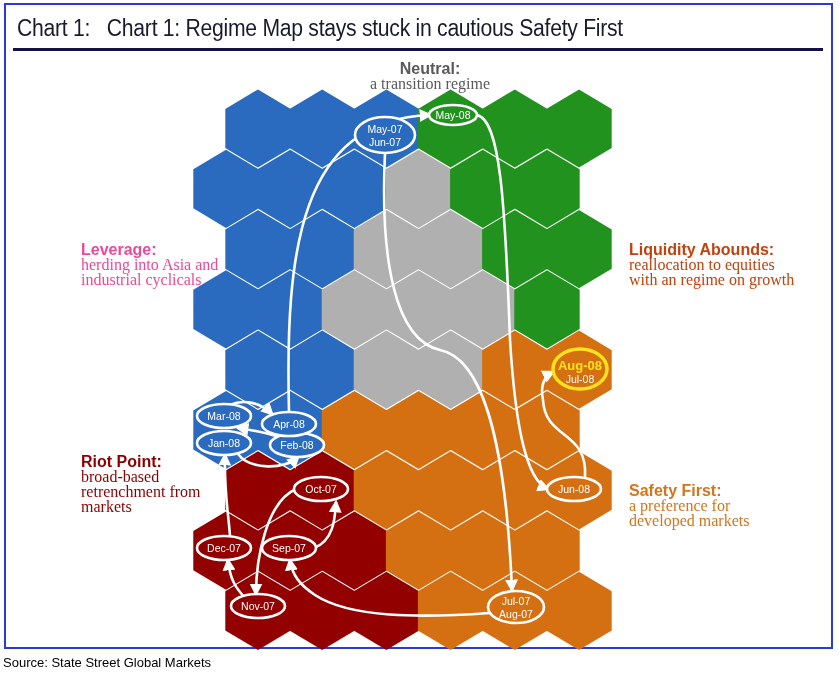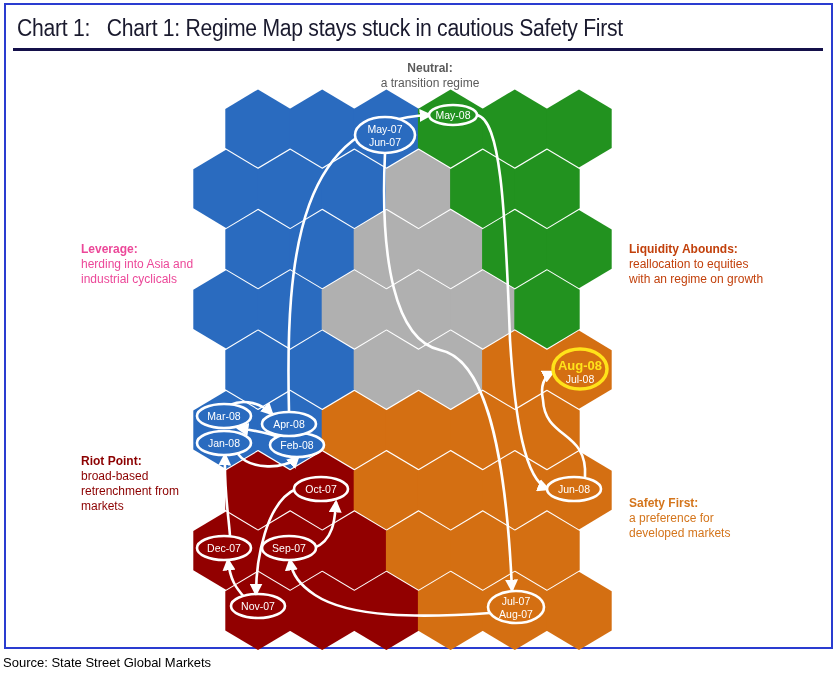--- a/index.html
+++ b/index.html
@@ -2,28 +2,28 @@
 <html><head>
 <meta charset="utf-8">
 <style>
   html, body { margin: 0; padding: 0; background: #ffffff; }
   body { width: 839px; height: 686px; position: relative; overflow: hidden; font-family: "Liberation Sans", sans-serif; }
   .frame { position: absolute; left: 4px; top: 3px; width: 829px; height: 646px; border: 2px solid #2a3cd0; box-sizing: border-box; }
   .title { position: absolute; left: 17px; top: 15px; font-size: 23px; color: #1a1a2e; white-space: pre; letter-spacing: -0.3px; transform: scaleX(0.92); transform-origin: left center; }
   .title-rule { position: absolute; left: 13px; top: 48px; width: 810px; height: 3px; background: #14104a; }
   .source { position: absolute; left: 3px; top: 655px; font-size: 13px; color: #000; }
   svg#map { position: absolute; left: 0; top: 0; }
-  .region-label { position: absolute; font-size: 12px; line-height: 15px; }
+  .region-label { position: absolute; font-size: 16px; line-height: 15px; }
   .region-label .head { font-weight: bold; display: block; }
-  .region-label .desc { display: block; }
+  .region-label .desc { display: block; font-family: Liberation Serif, serif; }
   #lbl-neutral { left: 330px; top: 61px; width: 200px; text-align: center; color: #5a5a5a; }
   #lbl-leverage { left: 81px; top: 242px; color: #ec4899; }
   #lbl-liquidity { left: 629px; top: 242px; color: #c2410c; }
   #lbl-riot { left: 81px; top: 454px; color: #8c0000; }
-  #lbl-safety { left: 629px; top: 483px; color: #d4751c; margin-top: 13px; }
+  #lbl-safety { left: 629px; top: 483px; color: #d4751c; }
   .node-text { fill: #ffffff; font-family: "Liberation Sans", sans-serif; font-size: 10.5px; text-anchor: middle; }
   .node-text-hl { fill: #ffe21a; font-weight: bold; font-size: 13px; }
 </style>
 </head>
 <body>
 
 <div class="frame"></div>
 <div class="title">Chart 1:   Chart 1: Regime Map stays stuck in cautious Safety First</div>
 <div class="title-rule"></div>
 

